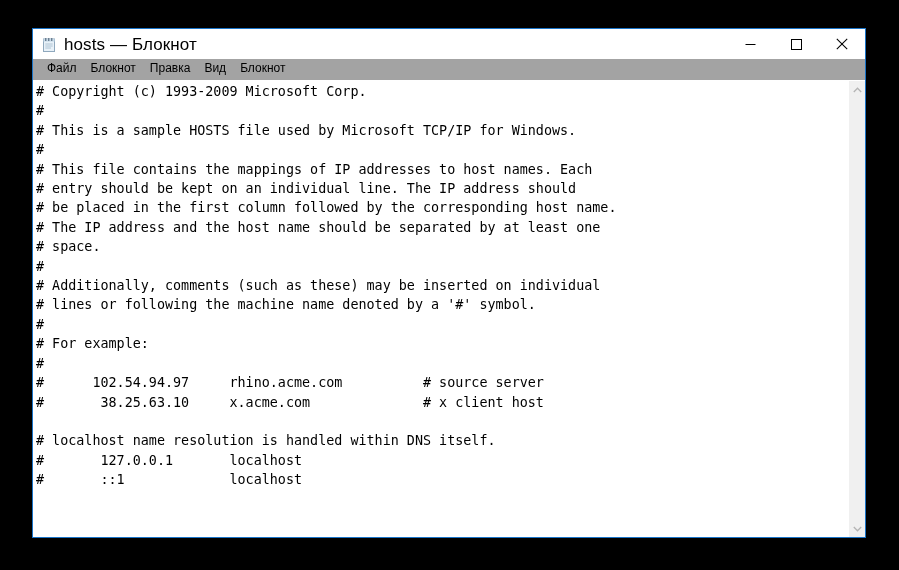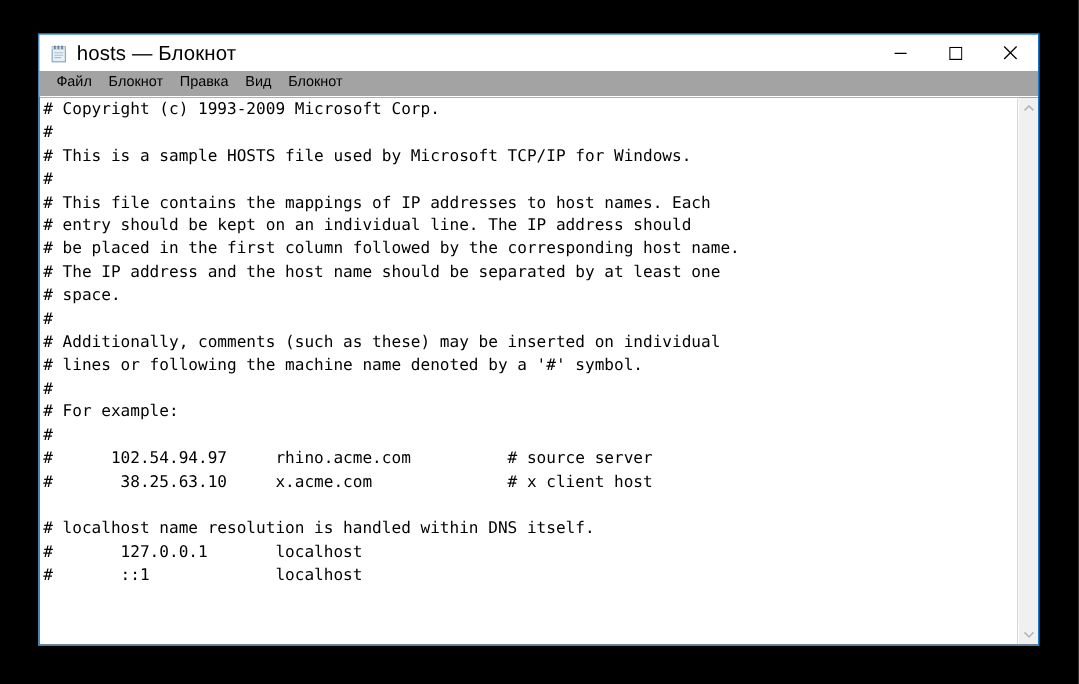--- a/index.html
+++ b/index.html
@@ -84,21 +84,21 @@
     white-space: nowrap;
     cursor: default;
     line-height: 14px;
   }
 
   
   #editor-area {
     flex: 1 1 auto;
     display: flex;
     position: relative;
-    background: #000000;
+    background: #b91c1c;
     overflow: hidden;
     border-top: 1px solid #ffffff;
   }
   #text-canvas {
     flex: 1 1 auto;
     padding: 1px 0 0 3px;
     box-sizing: border-box;
     overflow: hidden;
     background: #ffffff;
   }

